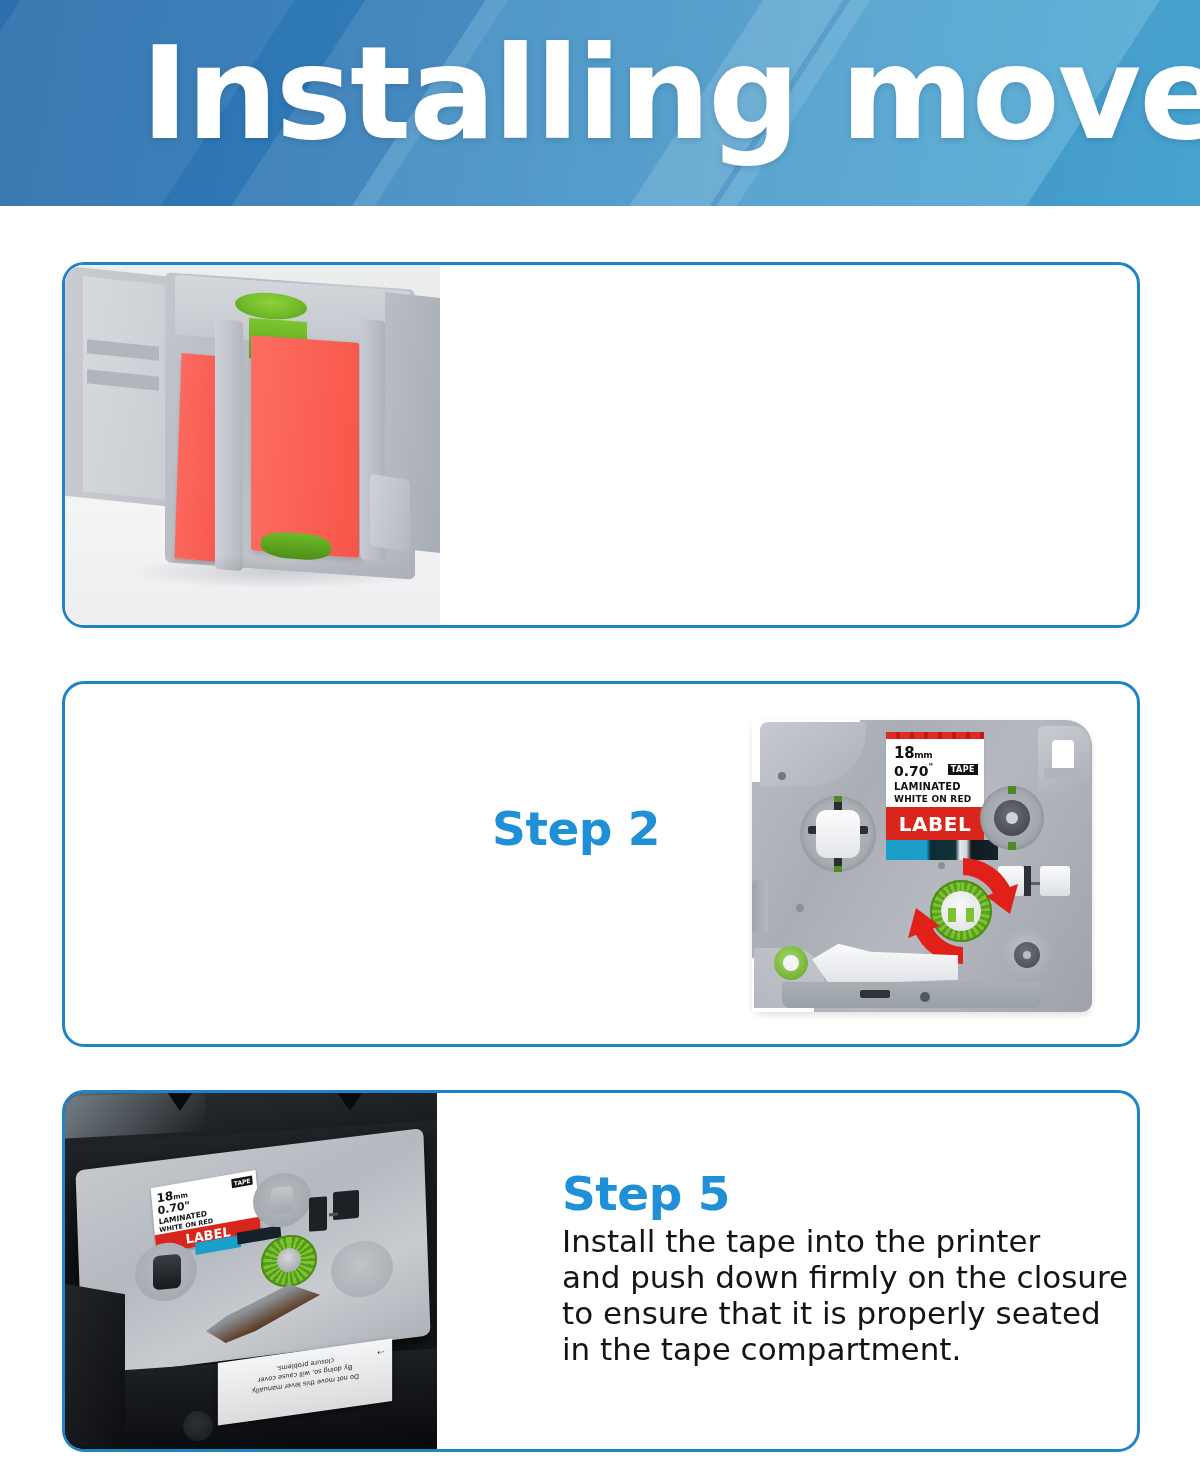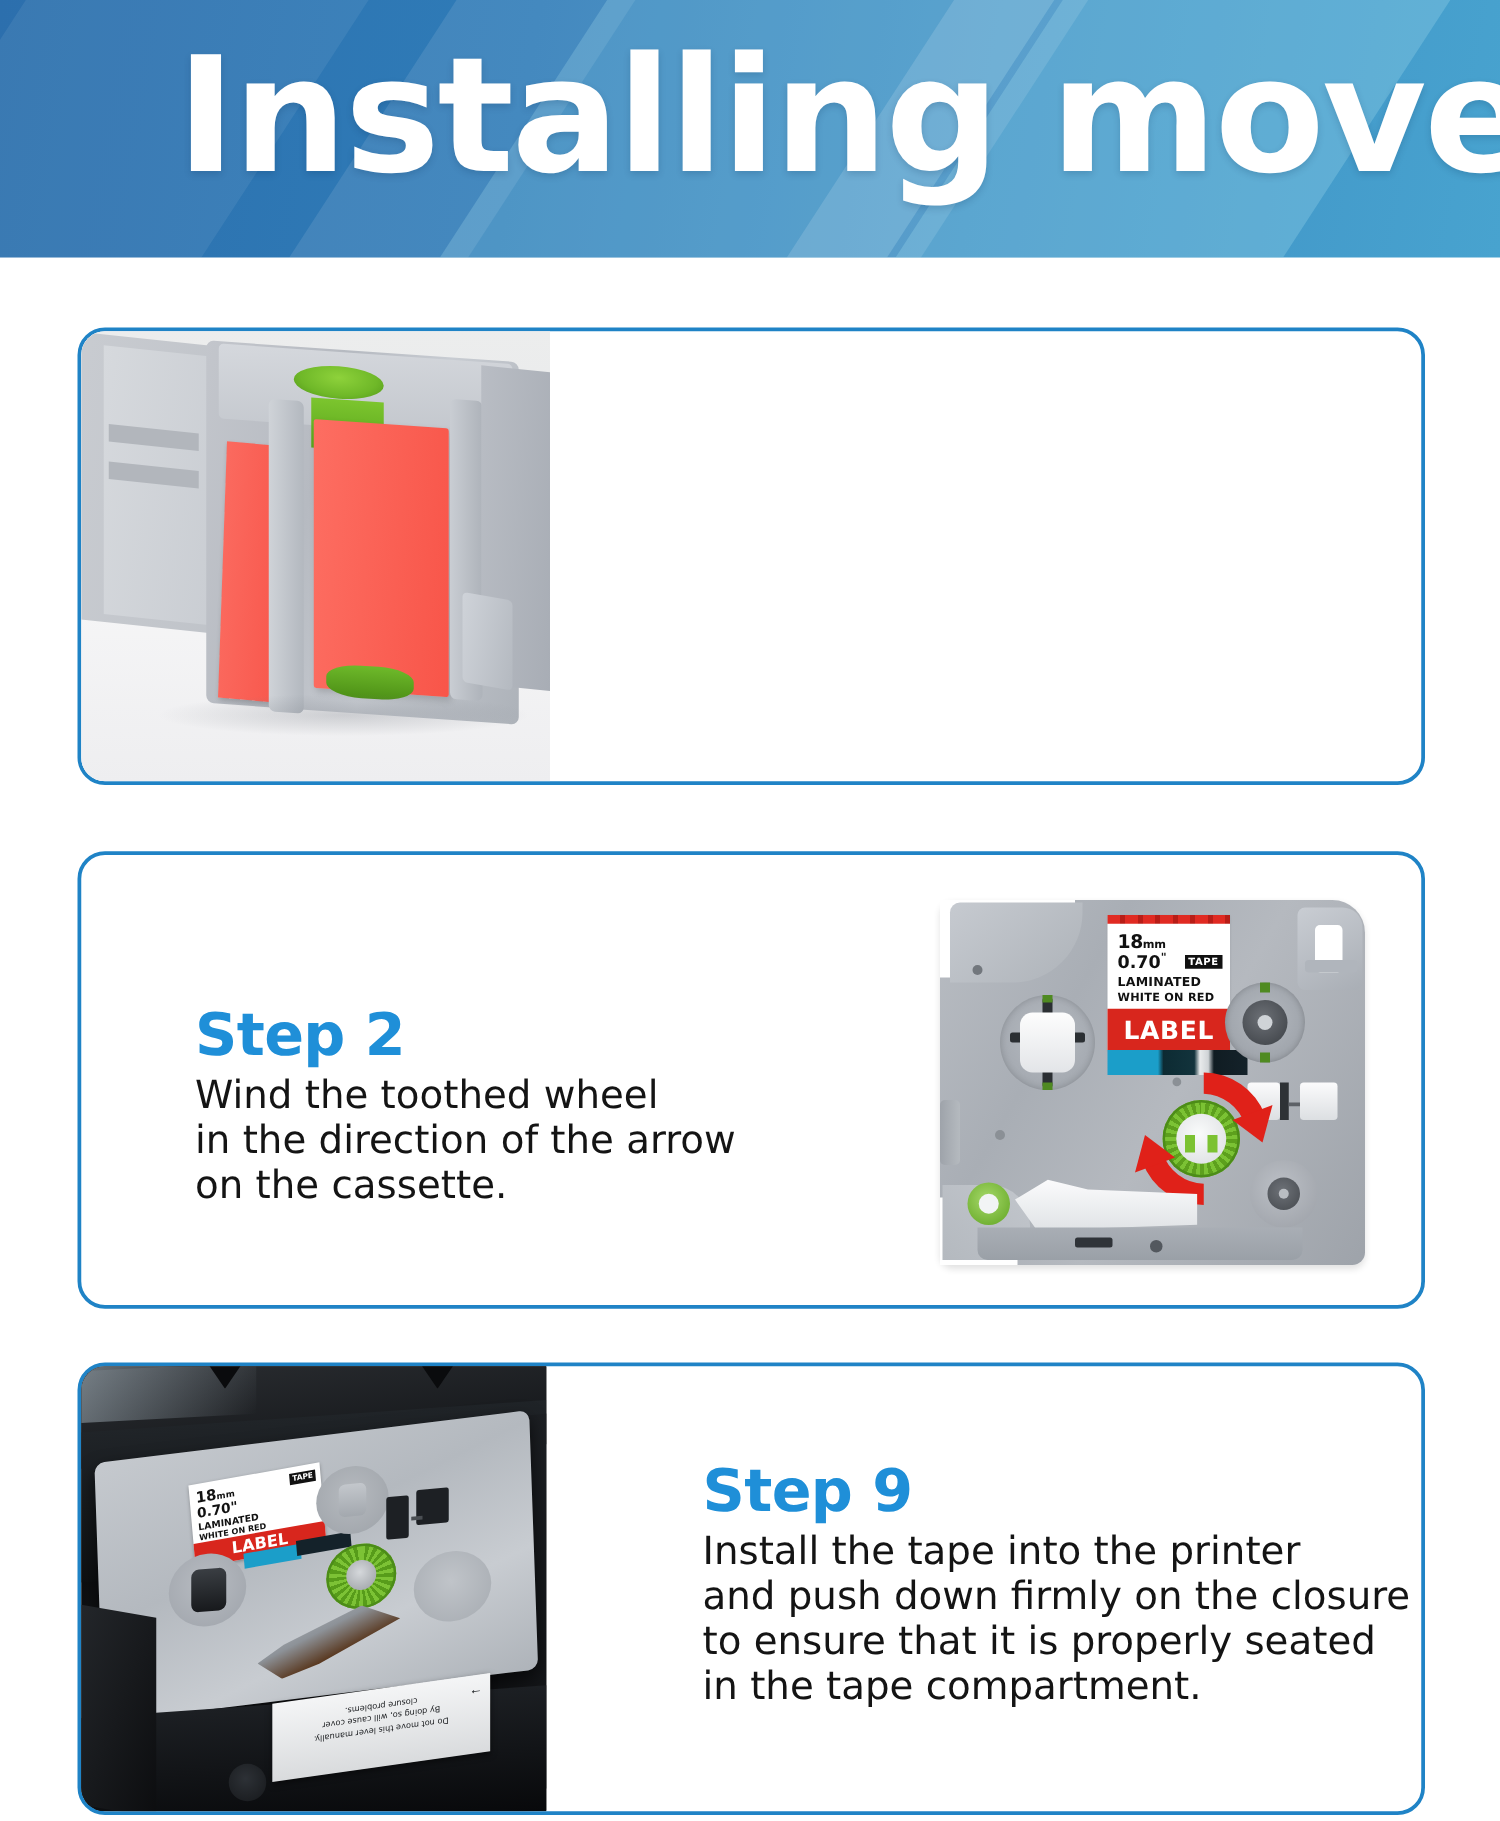--- a/index.html
+++ b/index.html
@@ -320,25 +320,22 @@
     <div class="pillarR"></div>
     <div class="edgeR"></div>
     <div class="clip"></div>
     <div class="shadow"></div>
   </div>
 
 </div>
 
 <div class="card" id="card2">
 
-  <div class="txt" style="left:91px;top:120px;width:520px;">
+  <div class="txt" style="left:75px;top:120px;width:520px;text-align:right;">
     <div class="step-title">Step 2</div>
-    <div class="step-body">Wind the toothed wheel
-in the direction of the arrow
-on the cassette.</div>
   </div>
 
   <div class="photo" id="photo2">
     <div class="cass">
       <div class="shellback"></div>
       <div class="notchTL"></div>
       <div class="shellTL"></div>
       <div class="notchBL"></div>
       <div class="shellBL"></div>
       <div class="sideL"></div>
@@ -453,19 +450,19 @@
 
     <div class="sticker">
       <div class="stxt">Do not move this lever manually.
 By doing so, will cause cover
 closure problems.</div>
       <div class="sarrow">→</div>
     </div>
   </div>
 
   <div class="txt" style="left:497px;top:76px;width:580px;">
-    <div class="step-title">Step 9</div>
+    <div class="step-title">Step 5</div>
     <div class="step-body">Install the tape into the printer
 and push down firmly on the closure
 to ensure that it is properly seated
 in the tape compartment.</div>
   </div>
 </div>
 
 </body></html>

